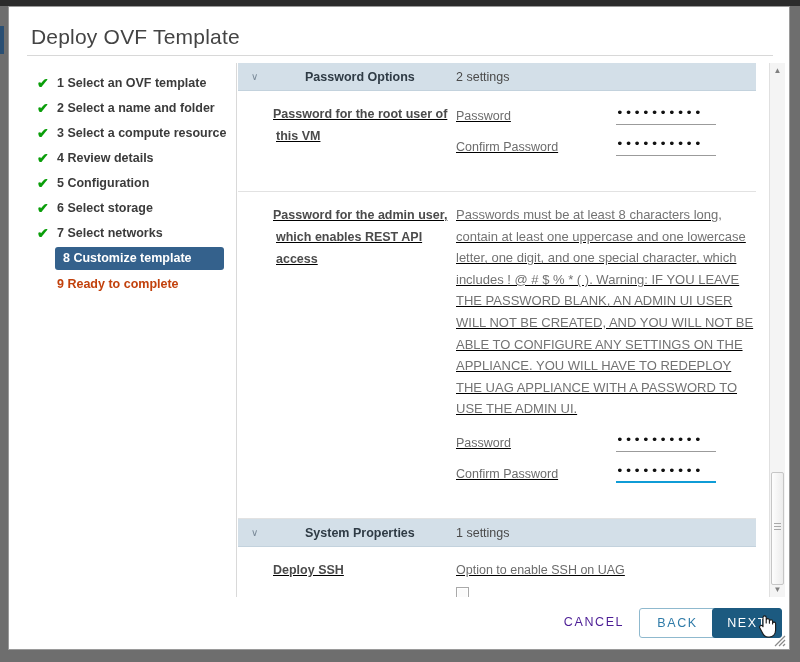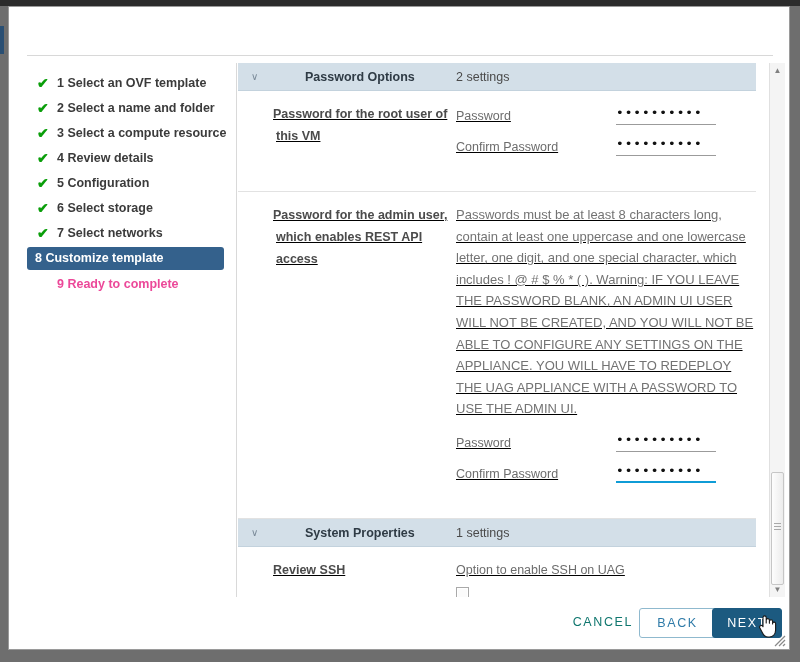--- a/index.html
+++ b/index.html
@@ -75,27 +75,28 @@
     width: 14px; height: 22px;
     line-height: 22px;
     color: #0a9e0a;
     font-size: 14px;
     font-weight: bold;
   }
   .nav-item.selected {
     background: #34618c;
     color: #ffffff;
     border-radius: 3px;
+    margin-left: 28px;
     margin-right: 12px;
     padding-left: 8px;
     height: 23px;
     line-height: 23px;
   }
   .nav-item.pending {
-    color: #ec4899;
+    color: #c2410c;
   }
   .nav-item.first { margin-top: 9px; }
 
   
   .content {
     position: absolute;
     left: 229px; top: 56px;
     width: 535px; height: 534px;
     background: #ffffff;
     box-sizing: border-box;
@@ -275,22 +276,21 @@
     box-sizing: border-box;
     text-align: center;
     line-height: 28px;
     cursor: pointer;
   }
   .btn-cancel {
     left: 545px; top: 10px;
     width: 78px;
     background: transparent;
     border: none;
-    color: #0f766e;
-    text-align: right;
+    color: #4c1d95;
   }
   .btn-back {
     left: 629px; top: 10px;
     width: 77px;
     background: #ffffff;
     border: 1px solid #8fb9ce;
     border-radius: 3px;
     color: #2f7ba8;
   }
   .btn-next {
@@ -316,20 +316,21 @@
 </head>
 <body>
 
 <div id="root">
 
   <div class="top-dark-strip"></div>
   <div class="left-accent"></div>
 
   <div class="dialog">
 
+    <div class="dialog-title">Deploy OVF Template</div>
     <div class="title-rule"></div>
 
     <div class="nav">
       <div class="nav-item first">
         <span class="check">✔</span>
         <span>1 Select an OVF template</span>
       </div>
       <div class="nav-item">
         <span class="check">✔</span>
         <span>2 Select a name and folder</span>
@@ -416,21 +417,21 @@
           </div>
         </div>
 
         <div class="section-header">
           <span class="caret">∨</span>
           <span class="sh-title">System Properties</span>
           <span class="sh-count">1 settings</span>
         </div>
 
         <div class="prop-row nobottom">
-          <div class="prop-label">Review SSH</div>
+          <div class="prop-label">Deploy SSH</div>
           <div class="prop-value">
             <div>Option to enable SSH on UAG</div>
             <span class="checkbox-box"></span>
           </div>
         </div>
 
       </div>
     </div>
 
     <div class="scrollbar">

